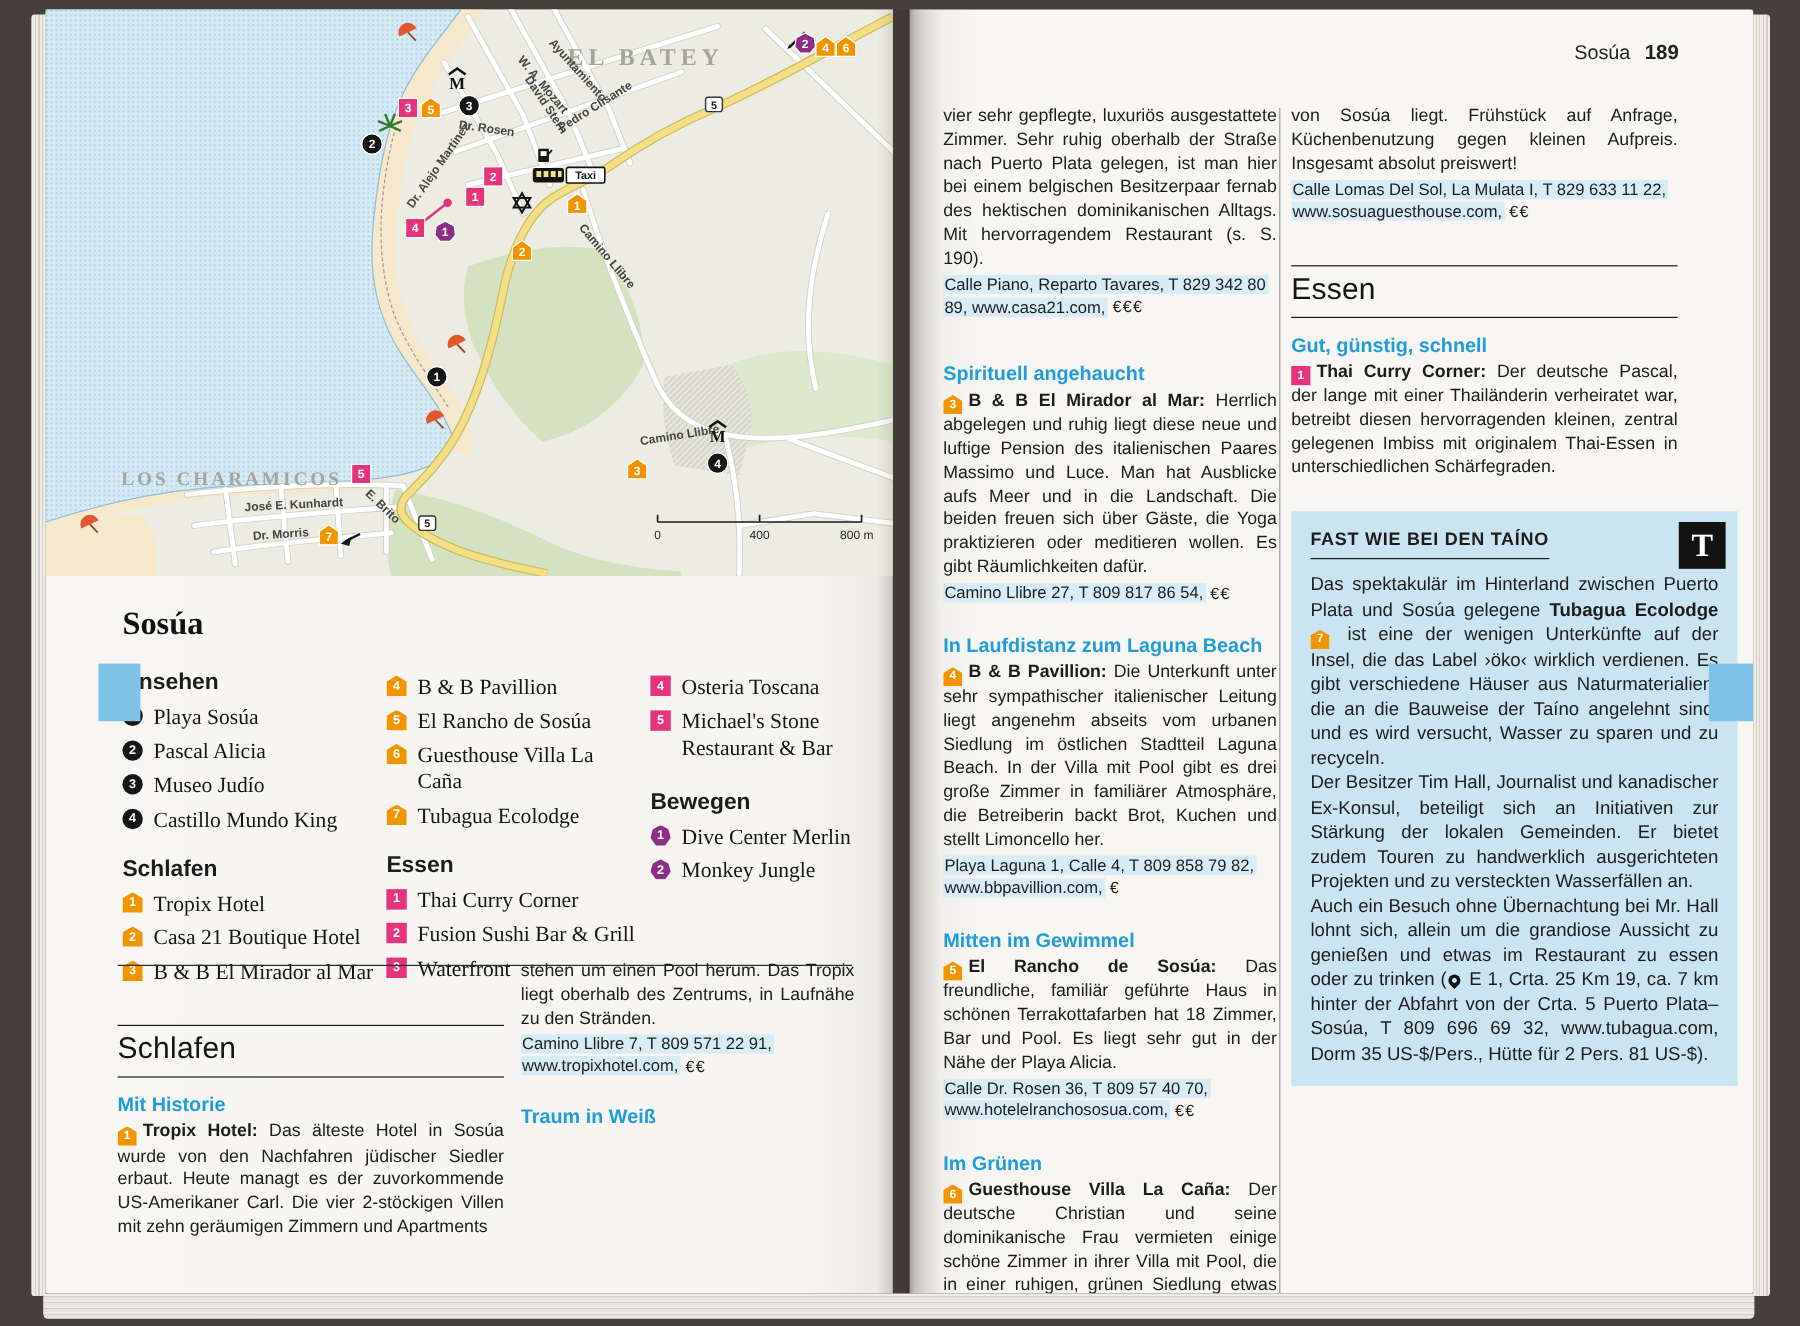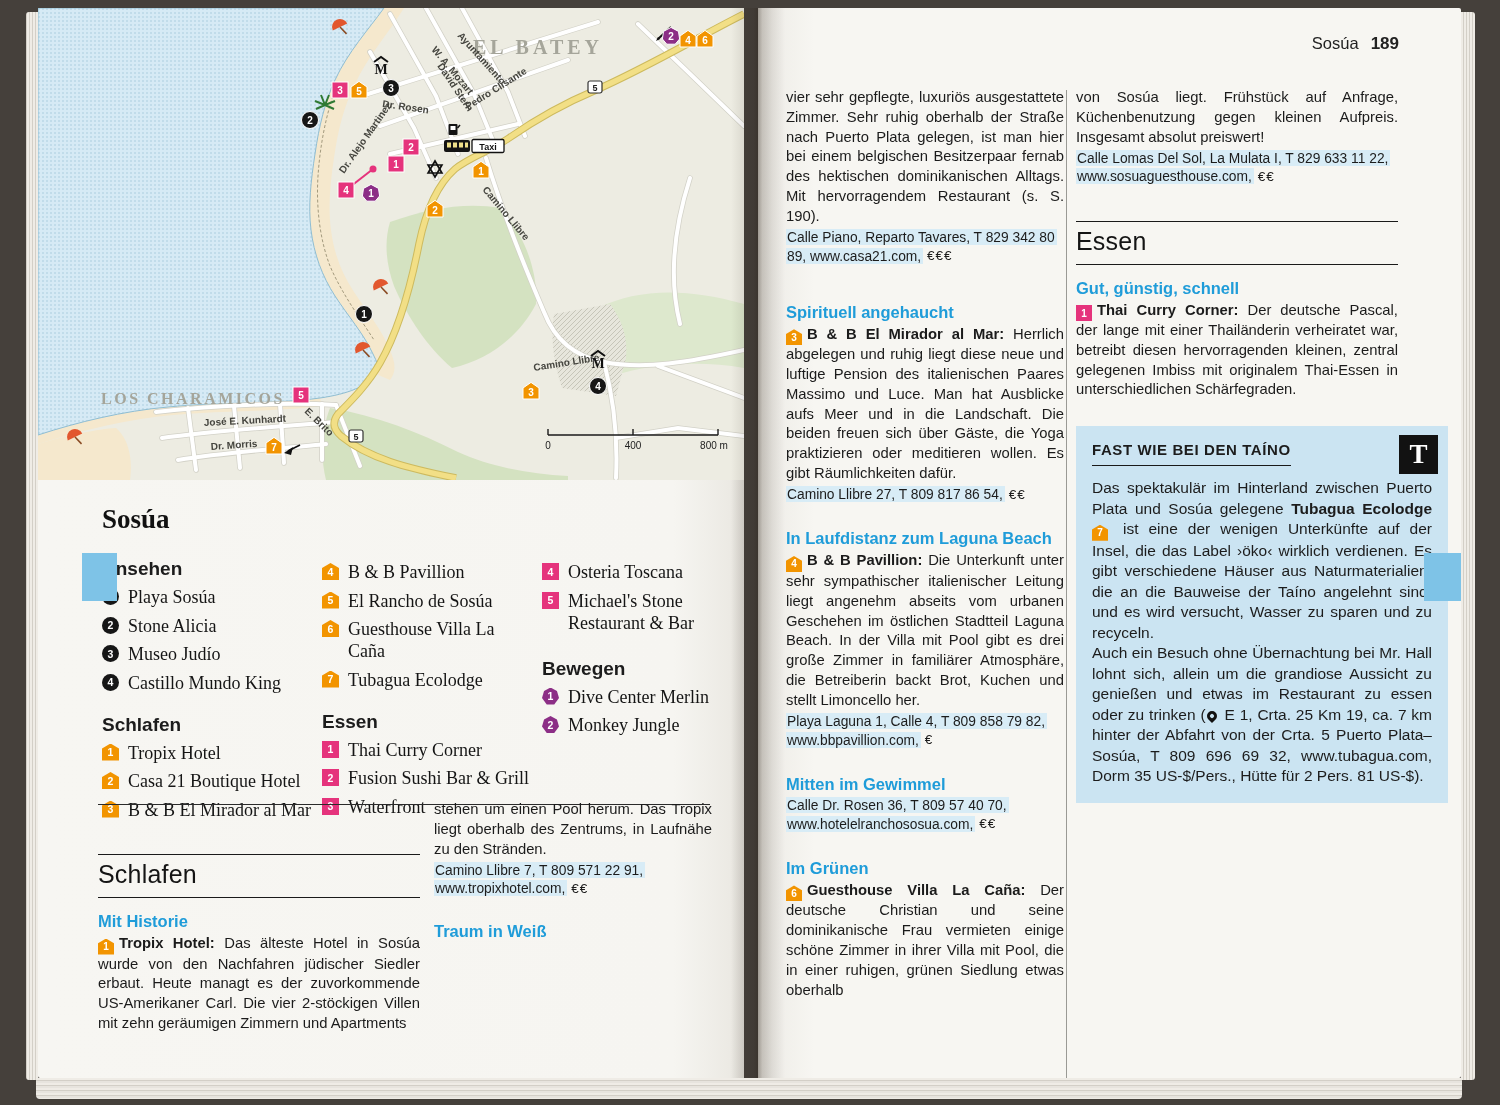--- a/index.html
+++ b/index.html
@@ -321,21 +321,21 @@
   <div class="abs map-title" style="left:64px;top:496px;">Sosúa</div>
 
   <div class="abs" style="left:64px;top:550px;width:222px;">
     <div class="leg-head">Ansehen</div>
     <div class="leg-item">
         <span class="mk mk-sight">1</span>
         <span class="lbl">Playa Sosúa</span>
       </div>
     <div class="leg-item">
         <span class="mk mk-sight">2</span>
-        <span class="lbl">Stone Alicia</span>
+        <span class="lbl">Pascal Alicia</span>
       </div>
     <div class="leg-item">
         <span class="mk mk-sight">3</span>
         <span class="lbl">Museo Judío</span>
       </div>
     <div class="leg-item">
         <span class="mk mk-sight">4</span>
         <span class="lbl">Castillo Mundo King</span>
       </div>
     <div class="leg-head" style="margin-top:20px;">Schlafen</div>
@@ -429,39 +429,41 @@
 
   <div class="divider-v" style="left:308px;top:82px;height:996px;"></div>
 
   <div class="col" style="left:28px;top:80px;width:278px;">
     <p class="para">vier sehr gepflegte, luxuriös ausgestattete Zimmer. Sehr ruhig oberhalb der Straße nach Puerto Plata gelegen, ist man hier bei einem belgischen Besitzerpaar fernab des hektischen dominikanischen Alltags. Mit hervorragendem Restaurant (s. S. 190).</p>
     <p class="addr"><span class="hl">Calle Piano, Reparto Tavares, T 829 342 80 89, www.casa21.com,</span> <span class="euro">€€€</span></p>
     <div class="bluehead" style="margin-top:36px;">Spirituell angehaucht</div>
     <p class="para"><span class="mk mk-hotel mk-inline">3</span><b>B &amp; B El Mirador al Mar:</b> <span>Herrlich abgelegen und ruhig liegt diese neue und luftige Pension des italienischen Paares Massimo und Luce. Man hat Ausblicke aufs Meer und in die Landschaft. Die beiden freuen sich über Gäste, die Yoga praktizieren oder meditieren wollen. Es gibt Räumlichkeiten dafür.</span></p>
     <p class="addr"><span class="hl">Camino Llibre 27, T 809 817 86 54,</span> <span class="euro">€€</span></p>
     <div class="bluehead" style="margin-top:24px;">In Laufdistanz zum Laguna Beach</div>
-    <p class="para"><span class="mk mk-hotel mk-inline">4</span><b>B &amp; B Pavillion:</b> <span>Die Unterkunft unter sehr sympathischer italienischer Leitung liegt angenehm abseits vom urbanen Geschehen im östlichen Stadtteil Laguna Beach. In der Villa mit Pool gibt es drei große Zimmer in familiärer Atmosphäre, die Betreiberin backt Brot, Kuchen und stellt Limoncello her.</span></p>
+    <p class="para"><span class="mk mk-hotel mk-inline">4</span><b>B &amp; B Pavillion:</b> <span>Die Unterkunft unter sehr sympathischer italienischer Leitung liegt angenehm abseits vom urbanen Siedlung im östlichen Stadtteil Laguna Beach. In der Villa mit Pool gibt es drei große Zimmer in familiärer Atmosphäre, die Betreiberin backt Brot, Kuchen und stellt Limoncello her.</span></p>
     <p class="addr"><span class="hl">Playa Laguna 1, Calle 4, T 809 858 79 82, www.bbpavillion.com,</span> <span class="euro">€</span></p>
     <div class="bluehead" style="margin-top:24px;">Mitten im Gewimmel</div>
+    <p class="para"><span class="mk mk-hotel mk-inline">5</span><b>El Rancho de Sosúa:</b> <span>Das freundliche, familiär geführte Haus in schönen Terrakottafarben hat 18 Zimmer, Bar und Pool. Es liegt sehr gut in der Nähe der Playa Alicia.</span></p>
     <p class="addr"><span class="hl">Calle Dr. Rosen 36, T 809 57 40 70, www.hotelelranchososua.com,</span> <span class="euro">€€</span></p>
     <div class="bluehead" style="margin-top:24px;">Im Grünen</div>
     <p class="para"><span class="mk mk-hotel mk-inline">6</span><b>Guesthouse Villa La Caña:</b> <span>Der deutsche Christian und seine dominikanische Frau vermieten einige schöne Zimmer in ihrer Villa mit Pool, die in einer ruhigen, grünen Siedlung etwas oberhalb</span></p>
   </div>
 
   <div class="col" style="left:318px;top:80px;width:322px;">
     <p class="para">von Sosúa liegt. Frühstück auf Anfrage, Küchenbenutzung gegen kleinen Aufpreis. Insgesamt absolut preiswert!</p>
     <p class="addr"><span class="hl">Calle Lomas Del Sol, La Mulata I, T 829 633 11 22, www.sosuaguesthouse.com,</span> <span class="euro">€€</span></p>
     <div class="sec-head" style="margin-top:34px;">Essen</div>
     <div class="bluehead">Gut, günstig, schnell</div>
     <p class="para"><span class="mk mk-food mk-inline">1</span><b>Thai Curry Corner:</b> <span>Der deutsche Pascal, der lange mit einer Thailänderin verheiratet war, betreibt diesen hervorragenden kleinen, zentral gelegenen Imbiss mit originalem Thai-Essen in unterschiedlichen Schärfegraden.</span></p>
 
     <div class="info-box">
       <div class="info-t">T</div>
       <div class="info-title">FAST WIE BEI DEN TAÍNO</div>
       <p class="info-p"><span>Das spektakulär im Hinterland zwischen Puerto Plata und Sosúa gelegene </span><b>Tubagua Ecolodge</b> <span class="mk mk-hotel mk-inline">7</span><span> ist eine der wenigen Unterkünfte auf der Insel, die das Label ›öko‹ wirklich verdienen. Es gibt verschiedene Häuser aus Naturmaterialien, die an die Bauweise der Taíno angelehnt sind, und es wird versucht, Wasser zu sparen und zu recyceln.</span></p>
+      <p class="info-p">Der Besitzer Tim Hall, Journalist und kanadischer Ex-Konsul, beteiligt sich an Initiativen zur Stärkung der lokalen Gemeinden. Er bietet zudem Touren zu handwerklich ausgerichteten Projekten und zu versteckten Wasserfällen an.</p>
       <p class="info-p"><span>Auch ein Besuch ohne Übernachtung bei Mr. Hall lohnt sich, allein um die grandiose Aussicht zu genießen und etwas im Restaurant zu essen oder zu trinken (</span><span class="pin"><i></i></span><span> E 1, Crta. 25 Km 19, ca. 7 km hinter der Abfahrt von der Crta. 5 Puerto Plata–Sosúa, T 809 696 69 32, www.tubagua.com, Dorm 35 US-$/Pers., Hütte für 2 Pers. 81 US-$).</span></p>
     </div>
   </div>
 
   <div class="thumb-tab" style="left:666px;top:545px;width:37px;"></div>
 </div>
 
 <div id="gutter" class="abs"></div>
 <div id="stack-bottom" class="abs"></div>
 <div id="stack-right" class="abs"></div>

